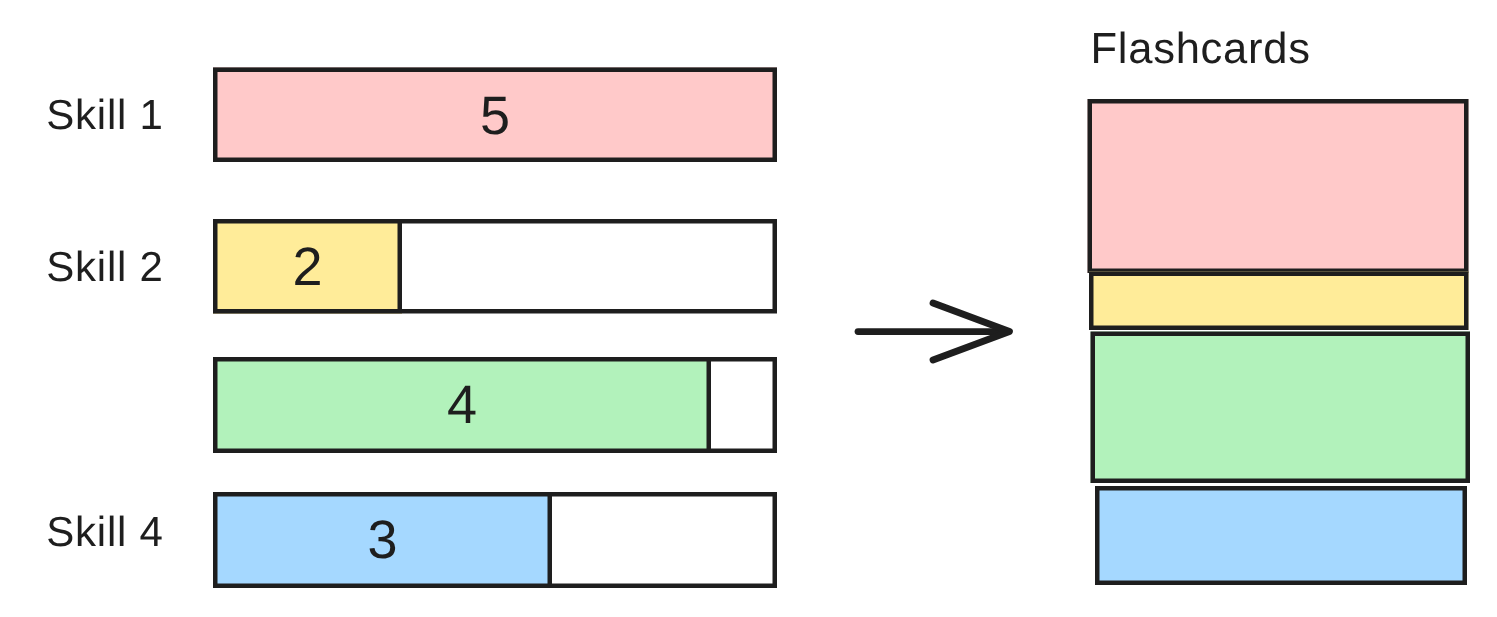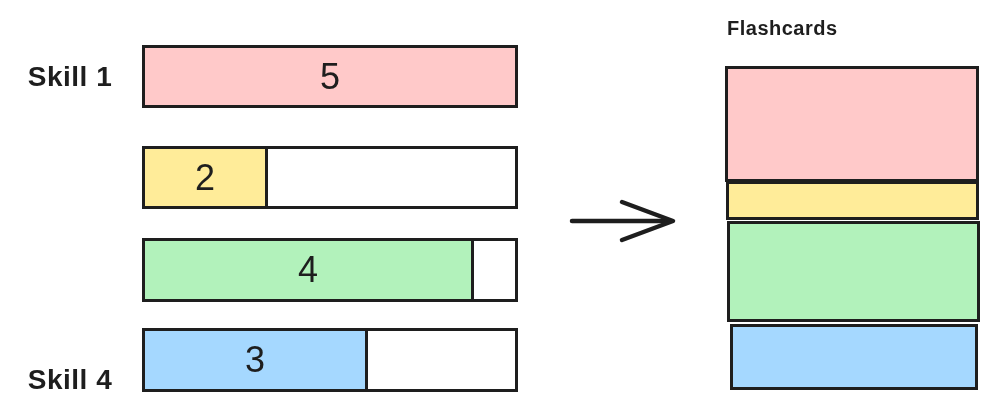--- a/index.html
+++ b/index.html
@@ -17,26 +17,25 @@
   .skill-label {
     position: absolute;
     left: 12px;
     width: 116px;
     display: flex;
     align-items: center;
     justify-content: center;
     font-size: 28px;
     letter-spacing: 0.5px;
     white-space: nowrap;
-    font-weight: bold;
   }
   .l1 { top: 45px;  height: 63px; }
   .l2 { top: 146px; height: 63px; }
   .l3 { top: 238px; height: 64px; }
-  .l4 { top: 348px; height: 64px; }
+  .l4 { top: 323px; height: 64px; }
 
   
   .bar-track {
     position: absolute;
     left: 142px;
     width: 376px;
     background: #ffffff;
     border: 3.5px solid #1e1e1e;
     box-sizing: border-box;
   }
@@ -74,24 +73,23 @@
     width: 118px;
     height: 62px;
   }
 
   
   .fc-title {
     position: absolute;
     left: 727px;
     top: 17px;
     width: 253px;
-    font-size: 20px;
+    font-size: 29px;
     letter-spacing: 0.5px;
     white-space: nowrap;
-    font-weight: bold;
   }
   .seg {
     position: absolute;
     border: 3.5px solid #1e1e1e;
     box-sizing: border-box;
   }
   .seg-1 { left: 725px; top: 66px;  width: 254px; height: 116px; }
   .seg-2 { left: 726px; top: 181px; width: 253px; height: 39px;  }
   .seg-3 { left: 727px; top: 221px; width: 253px; height: 101px; }
   .seg-4 { left: 730px; top: 324px; width: 248px; height: 66px;  }
@@ -100,20 +98,21 @@
 <body>
 
 <div class="canvas">
 
   <div class="skill-label l1">Skill 1</div>
   <div class="bar-track t1"></div>
   <div class="bar-fill f1" style="background-color: rgb(255, 201, 201);">
     <span class="bar-value">5</span>
   </div>
 
+  <div class="skill-label l2">Skill 2</div>
   <div class="bar-track t2"></div>
   <div class="bar-fill f2" style="background-color: rgb(255, 236, 153);">
     <span class="bar-value">2</span>
   </div>
 
   <div class="bar-track t3"></div>
   <div class="bar-fill f3" style="background-color: rgb(178, 242, 187);">
     <span class="bar-value">4</span>
   </div>
 

